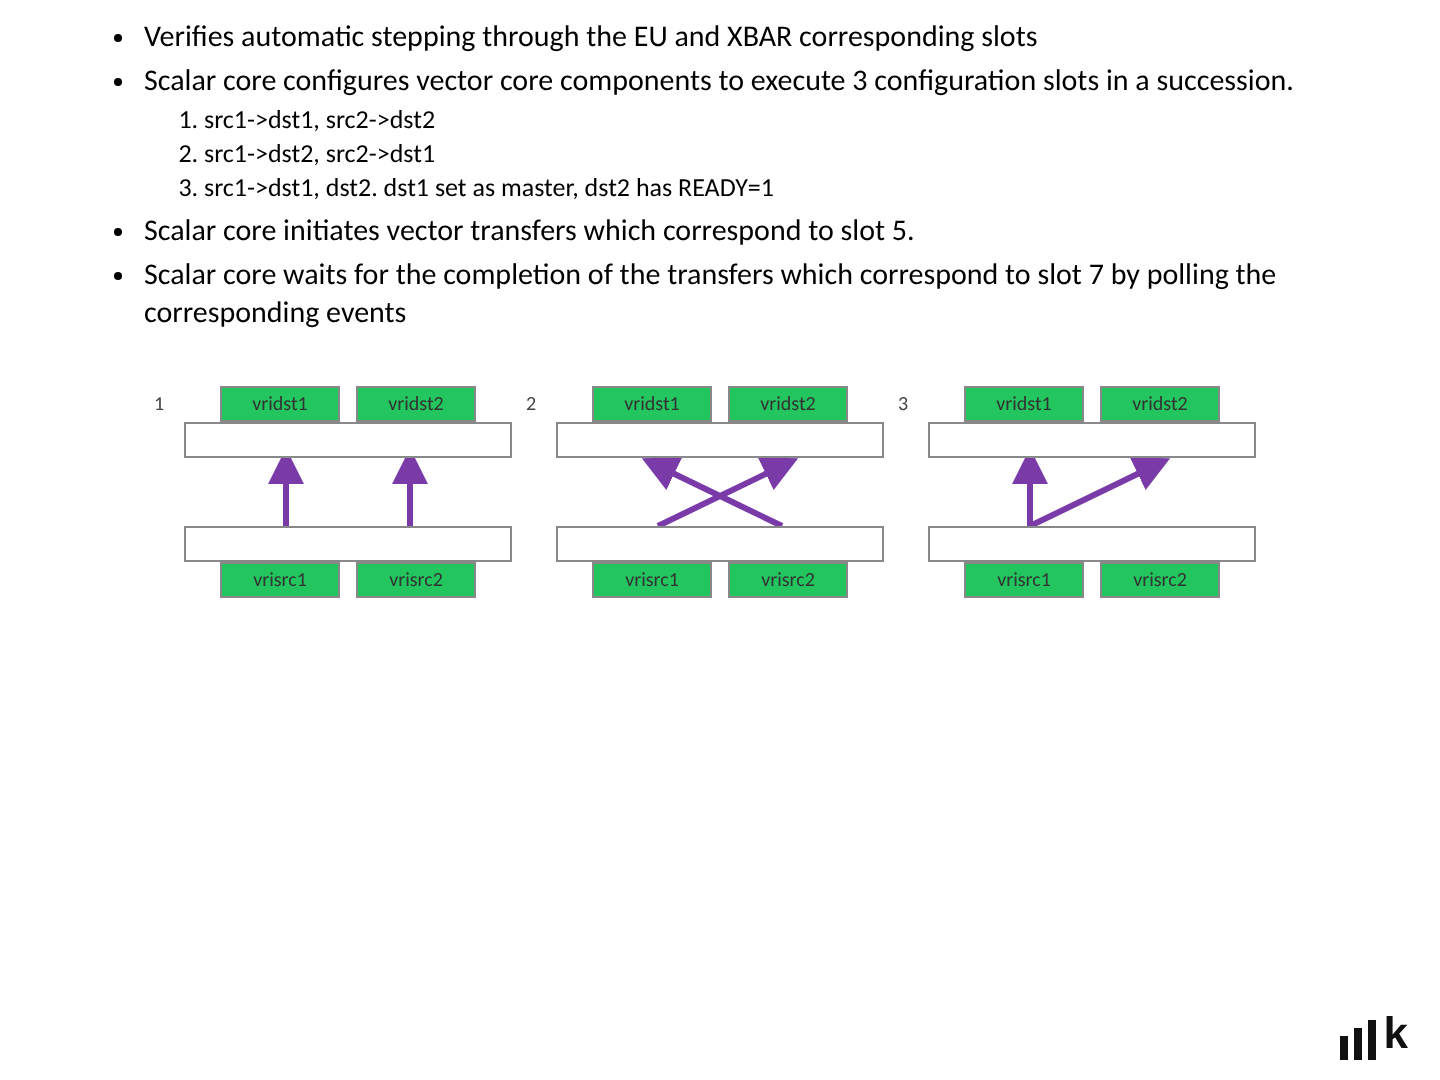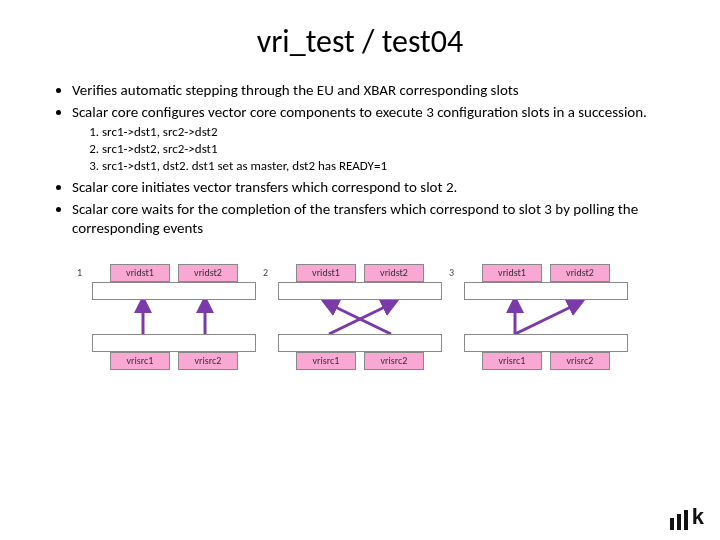--- a/index.html
+++ b/index.html
@@ -56,21 +56,21 @@
     font-size: 10px;
     color: #444;
   }
   .row {
     display: flex;
     gap: 8px;
     justify-content: center;
   }
   .box {
     border: 1px solid #888;
-    background: #f9a8d4;
+    background: #22c55e;
     font-size: 10px;
     width: 58px;
     height: 16px;
     line-height: 16px;
     text-align: center;
     color: #333;
   }
   .wide {
     border: 1px solid #888;
     background: #fff;
@@ -106,33 +106,32 @@
   .logo .bars span {
     display: inline-block;
     width: 4px;
     background: #111;
   }
 </style>
 </head>
 <body>
 
 <div class="slide">
-  <h1 class="title">vri_test / test04</h1>
 
   <ul class="bullets">
     <li>Verifies automatic stepping through the EU and XBAR corresponding slots</li>
     <li>Scalar core configures vector core components to execute 3 configuration slots in a succession.
       <ol class="sub">
         <li>src1-&gt;dst1, src2-&gt;dst2</li>
         <li>src1-&gt;dst2, src2-&gt;dst1</li>
         <li>src1-&gt;dst1, dst2. dst1 set as master, dst2 has READY=1</li>
       </ol>
     </li>
-    <li>Scalar core initiates vector transfers which correspond to slot 2.</li>
-    <li>Scalar core waits for the completion of the transfers which correspond to slot 3 by polling the corresponding events</li>
+    <li>Scalar core initiates vector transfers which correspond to slot 5.</li>
+    <li>Scalar core waits for the completion of the transfers which correspond to slot 7 by polling the corresponding events</li>
   </ul>
 
   <div class="diagram-area">
 
     <div class="config">
       <div class="slot-label">1</div>
       <div class="row">
         <div class="box">vridst1</div>
         <div class="box">vridst2</div>
       </div>

